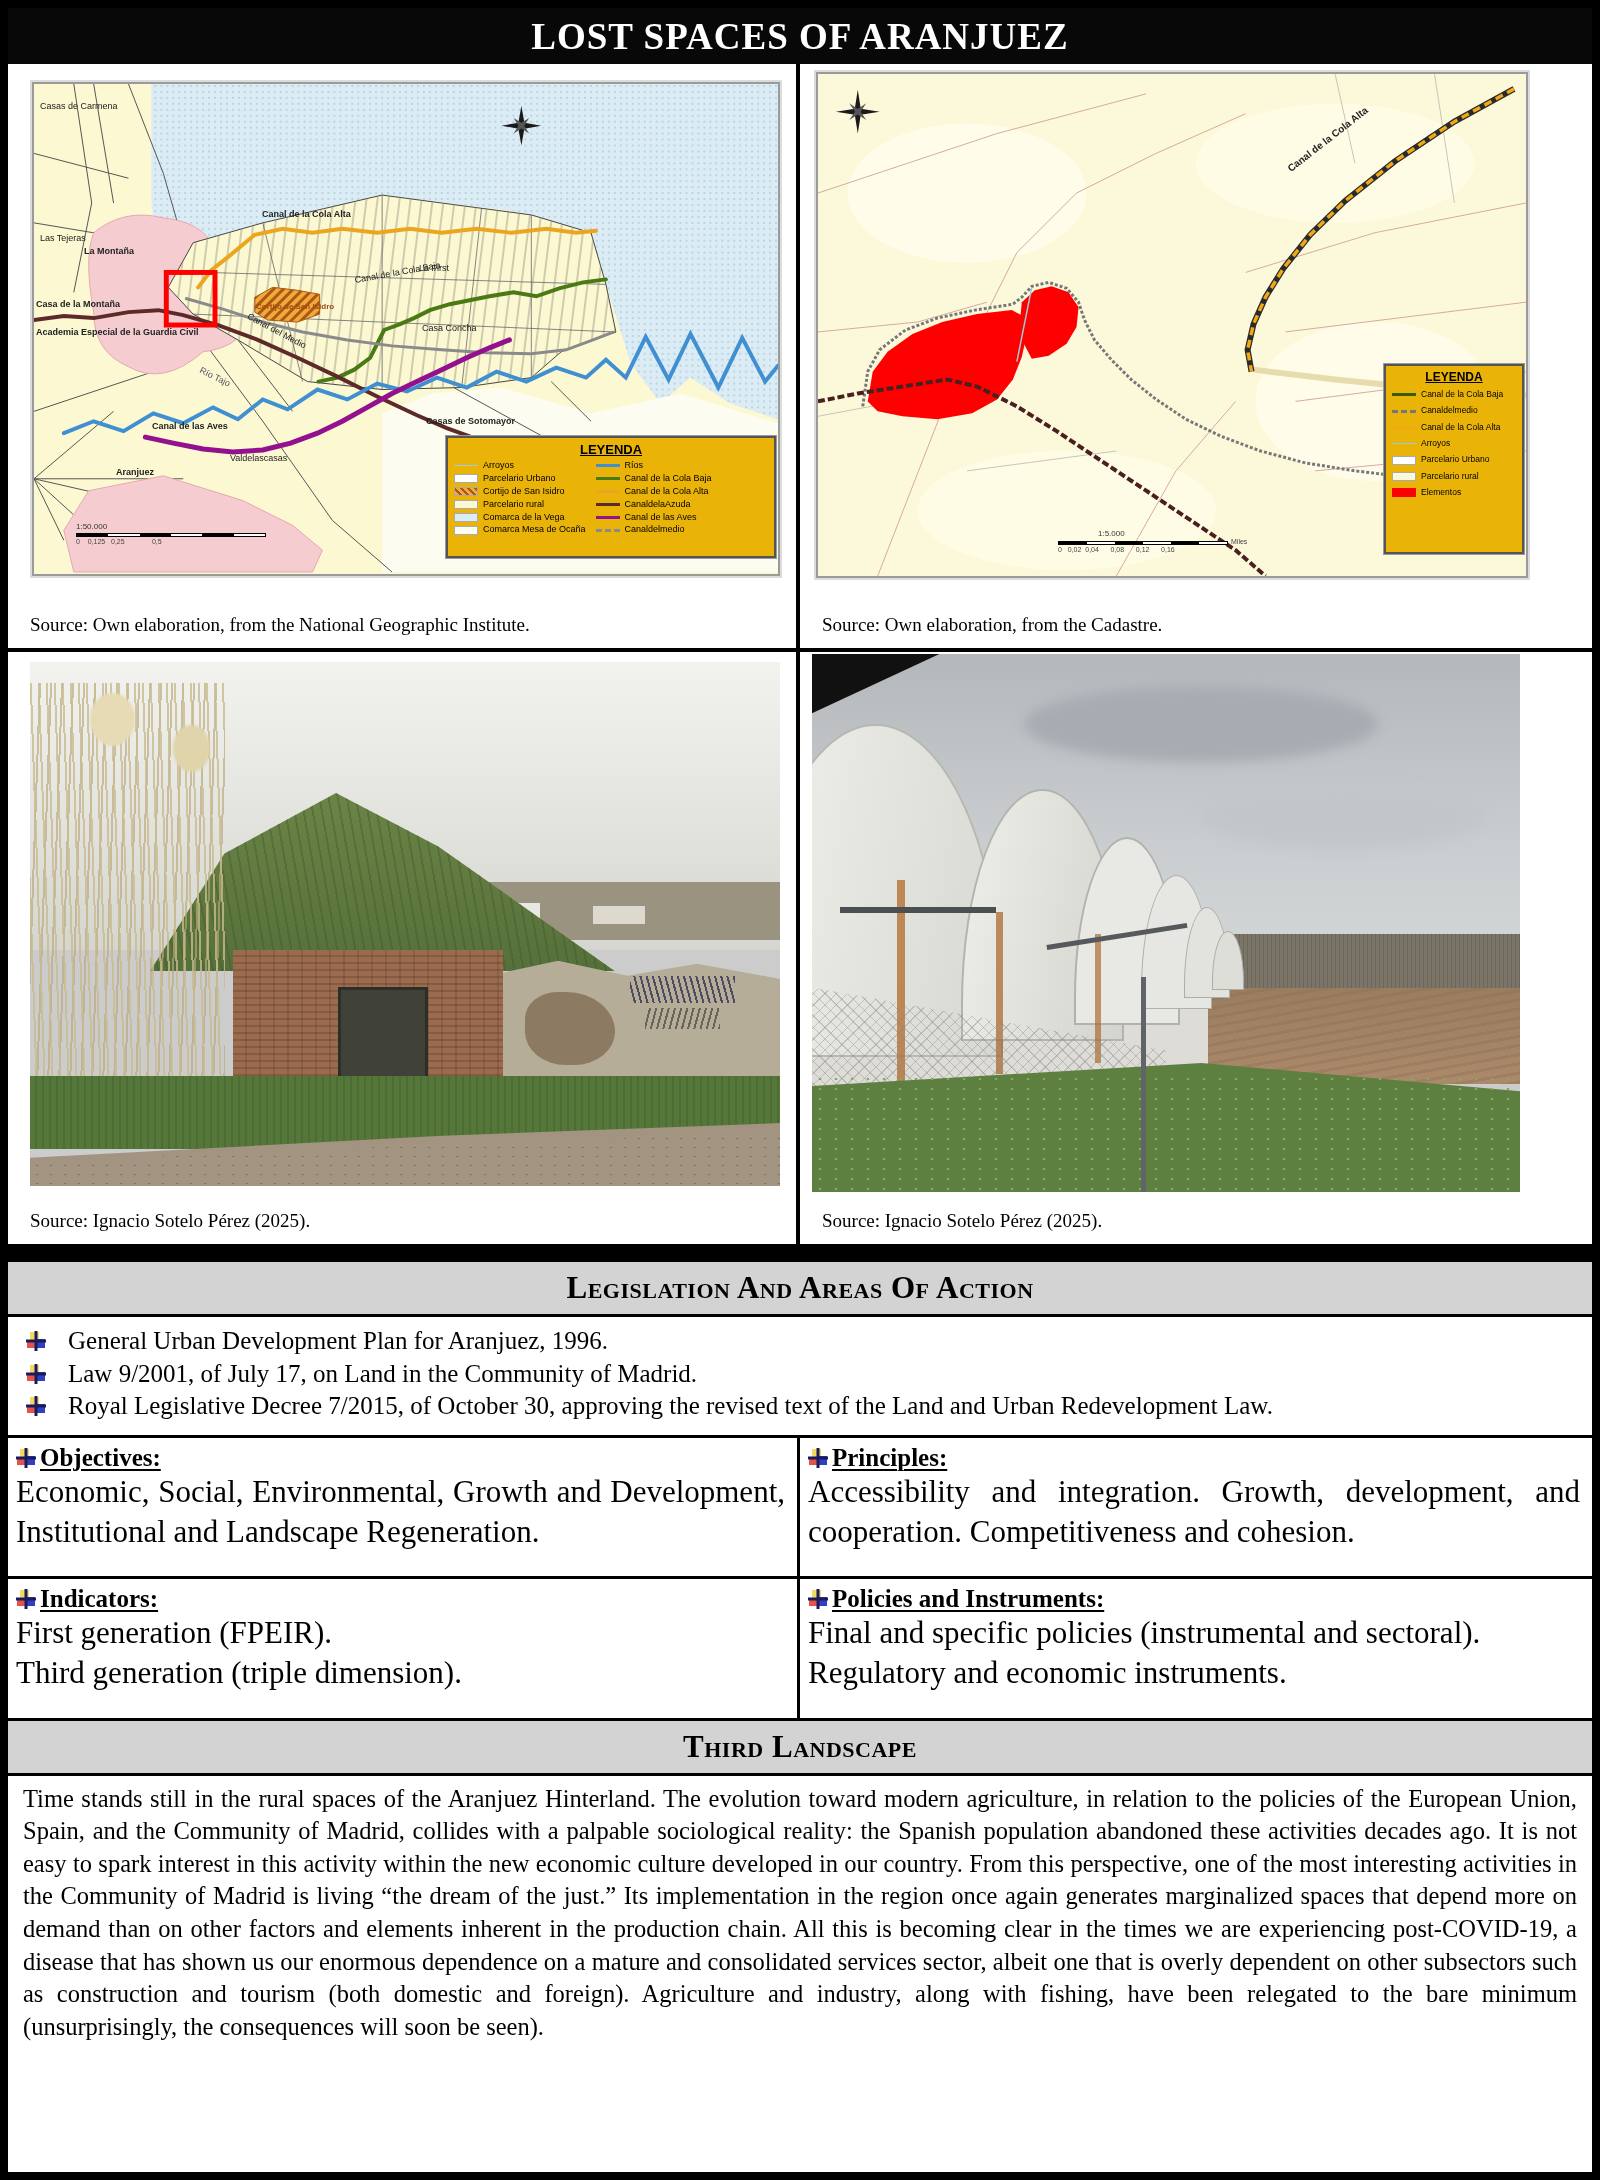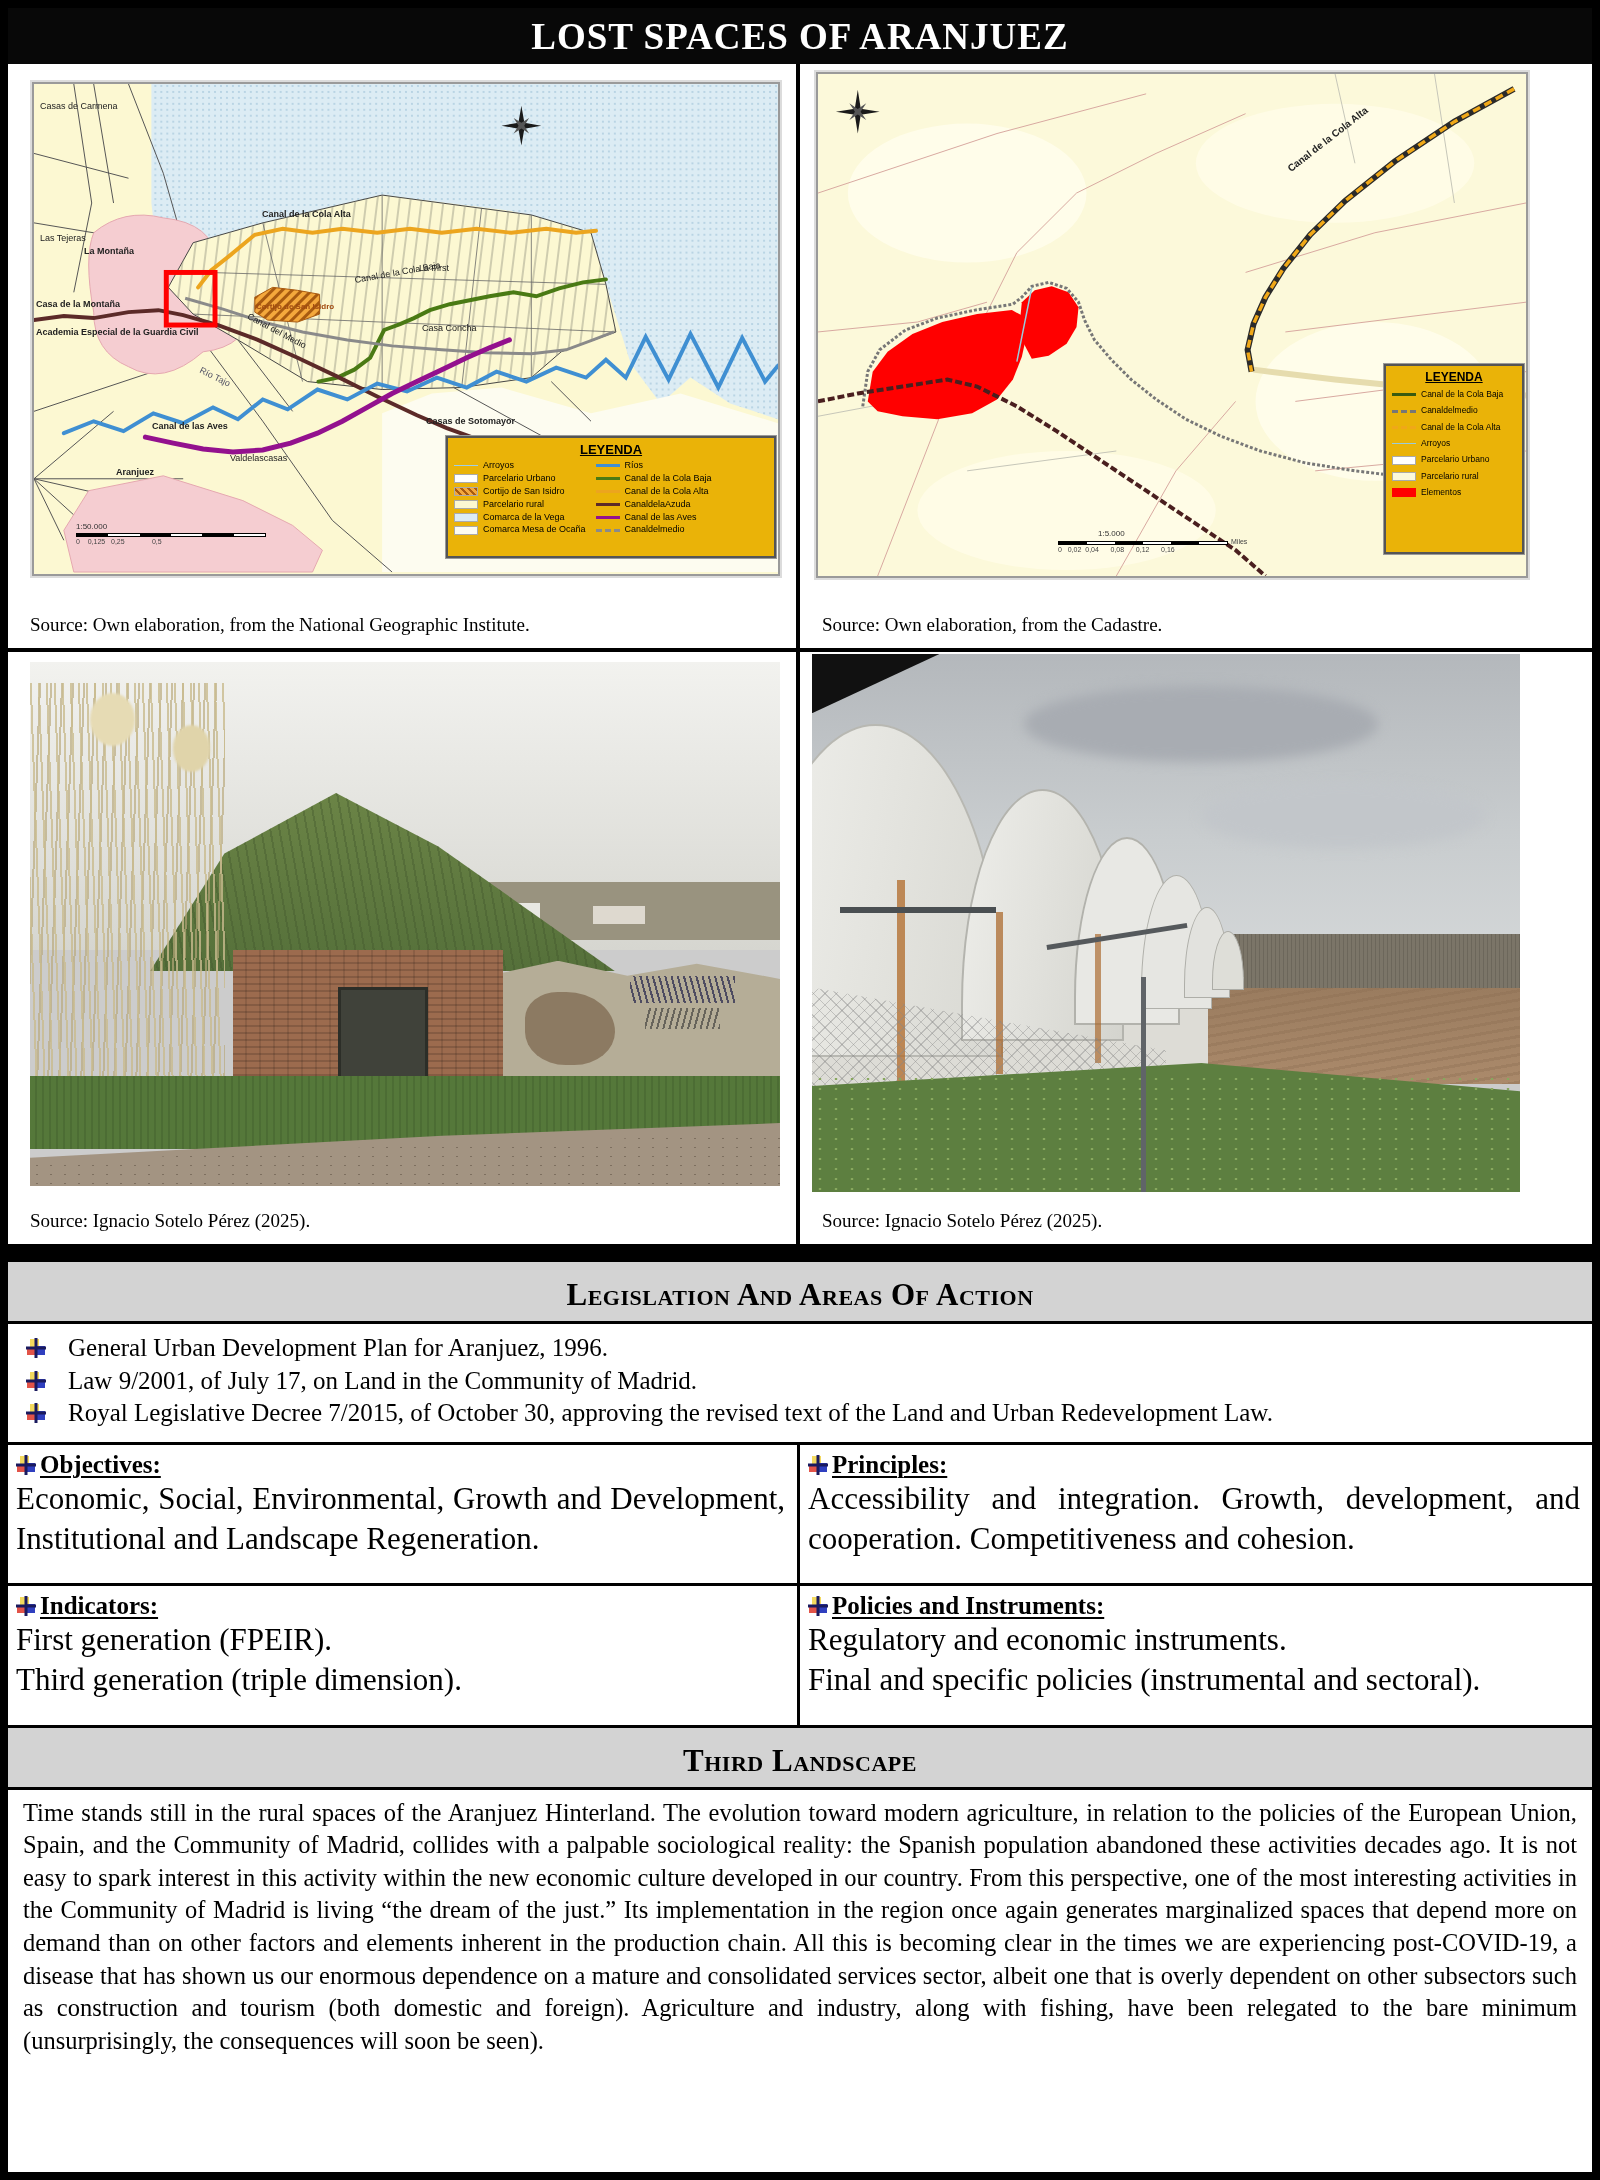--- a/index.html
+++ b/index.html
@@ -52,21 +52,21 @@
 
   
   .photo { position:absolute; overflow:hidden; background:#ccc; }
   .photo1 { left:22px; top:10px; width:750px; height:524px; }
   .photo2 { left:12px; top:2px; width:708px; height:538px; }
   .photo > div { position:absolute; }
 
   
   .sec-head { background:#d3d3d3; border-bottom:3px solid #000; text-align:center; flex:none; }
   .sec-head span { font-variant:small-caps; font-weight:700; font-size:31px; letter-spacing:0.5px; }
-  .pad-lg { padding:15px 0 8px; }
+  .pad-lg { padding:8px 0 8px; }
   .pad-sm { padding:1px 0 2px; }
   .bar-black { height:18px; background:#000; flex:none; }
 
   
   .leg-list { border-bottom:3px solid #000; padding:8px 14px 12px 16px; flex:none; }
   .leg-item { display:grid; grid-template-columns:44px 1fr; align-items:start; font-size:25px; line-height:1.3; }
   .bullet { width:20px; height:20px; margin-top:6px; margin-left:2px; }
 
   
   .kpi-grid { display:grid; grid-template-columns:1fr 1fr; flex:none; }
@@ -498,22 +498,22 @@
         <svg class="bullet" viewBox="0 0 20 20">
             <rect x="4" y="1" width="9" height="9" fill="#f3d95e"></rect>
             <rect x="1" y="9" width="8" height="8" fill="#e25348"></rect>
             <rect x="10" y="8" width="9" height="9" fill="#2f3fbf"></rect>
             <rect x="8.5" y="0" width="3" height="20" fill="#1a1a5e"></rect>
             <rect x="0" y="8.5" width="20" height="3" fill="#1a1a5e"></rect>
           </svg>
         <u>Policies and Instruments:</u>
       </div>
       <div class="kpi-body">
+        <div>Final and specific policies (instrumental and sectoral).</div>
         <div>Regulatory and economic instruments.</div>
-        <div>Final and specific policies (instrumental and sectoral).</div>
       </div>
     </div>
   </div>
 
   <div class="sec-head pad-lg">
     <span>Third Landscape</span>
   </div>
   <div class="third-par">Time stands still in the rural spaces of the Aranjuez Hinterland. The evolution toward modern agriculture, in relation to the policies of the European Union, Spain, and the Community of Madrid, collides with a palpable sociological reality: the Spanish population abandoned these activities decades ago. It is not easy to spark interest in this activity within the new economic culture developed in our country. From this perspective, one of the most interesting activities in the Community of Madrid is living “the dream of the just.” Its implementation in the region once again generates marginalized spaces that depend more on demand than on other factors and elements inherent in the production chain. All this is becoming clear in the times we are experiencing post-COVID-19, a disease that has shown us our enormous dependence on a mature and consolidated services sector, albeit one that is overly dependent on other subsectors such as construction and tourism (both domestic and foreign). Agriculture and industry, along with fishing, have been relegated to the bare minimum (unsurprisingly, the consequences will soon be seen).</div>
 
 </div>

